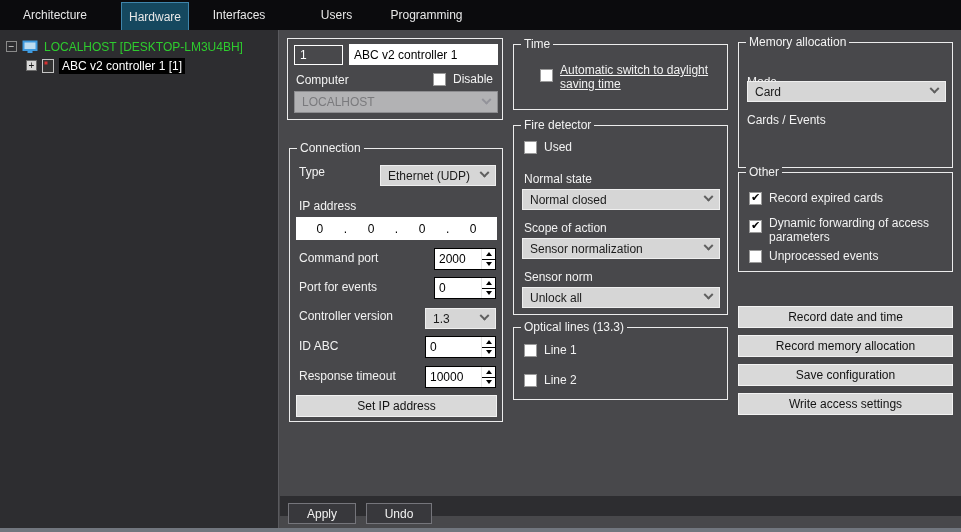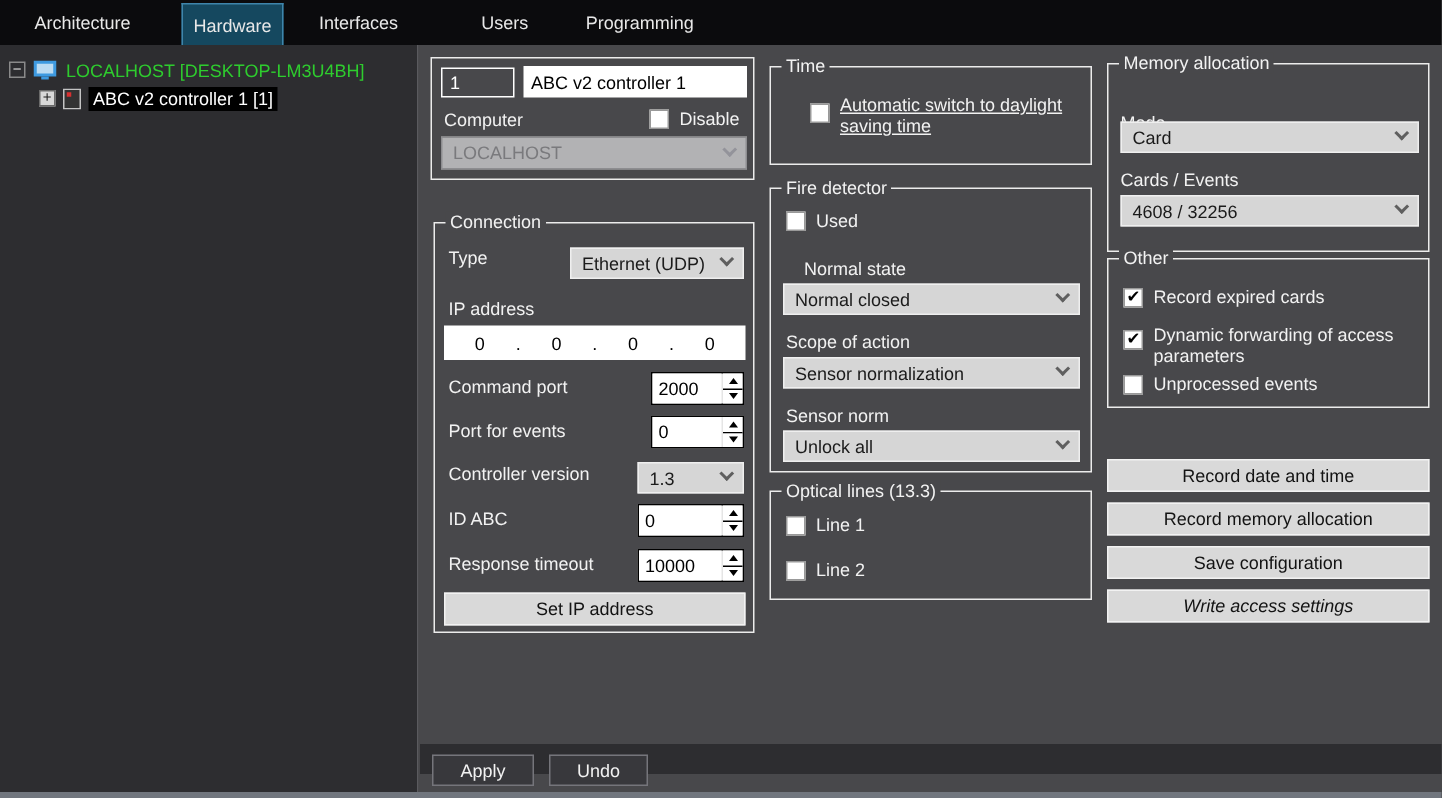--- a/index.html
+++ b/index.html
@@ -190,21 +190,21 @@
       <span class="cblabel">Automatic switch to daylight saving time</span>
     </div>
   </div>
 
   <div class="group" style="left:233px;top:95px;width:215px;height:190px;">
     <span class="gtitle">Fire detector</span>
     <div class="cbrow" style="left:10px;top:14px;align-items:center;">
       <span class="checkbox"></span>
       <span class="cblabel">Used</span>
     </div>
-    <div class="lbl" style="left:10px;top:46px;margin-left:12px;">Normal state</div>
+    <div class="lbl" style="left:10px;top:46px;">Normal state</div>
     <div class="dd" style="left:8px;top:63px;width:198px;">
       <span>Normal closed</span>
       <span class="chev"></span>
     </div>
     <div class="lbl" style="left:10px;top:95px;">Scope of action</div>
     <div class="dd" style="left:8px;top:112px;width:198px;">
       <span>Sensor normalization</span>
       <span class="chev"></span>
     </div>
     <div class="lbl" style="left:10px;top:144px;">Sensor norm</div>
@@ -227,24 +227,20 @@
   </div>
 
   <div class="group" style="left:458px;top:12px;width:215px;height:126px;">
     <span class="gtitle">Memory allocation</span>
     <div class="lbl" style="left:8px;top:32px;text-align:right;">Mode</div>
     <div class="dd" style="left:8px;top:38px;width:199px;">
       <span>Card</span>
       <span class="chev"></span>
     </div>
     <div class="lbl" style="left:8px;top:70px;">Cards / Events</div>
-    <div class="dd" style="left:8px;top:87px;width:199px;">
-      <span>4608 / 32256</span>
-      <span class="chev"></span>
-    </div>
   </div>
 
   <div class="group" style="left:458px;top:142px;width:215px;height:100px;">
     <span class="gtitle">Other</span>
     <div class="cbrow" style="left:10px;top:18px;align-items:center;">
       <span class="checkbox checked"></span>
       <span class="cblabel">Record expired cards</span>
     </div>
     <div class="cbrow" style="left:10px;top:43px;width:195px;">
       <span class="checkbox checked" style="margin-top:4px;"></span>
@@ -252,21 +248,21 @@
     </div>
     <div class="cbrow" style="left:10px;top:76px;align-items:center;">
       <span class="checkbox"></span>
       <span class="cblabel">Unprocessed events</span>
     </div>
   </div>
 
   <div class="btn-light" style="left:458px;top:305px;width:215px;height:22px;">Record memory allocation</div>
   <div class="btn-light" style="left:458px;top:276px;width:215px;height:22px;">Record date and time</div>
   <div class="btn-light" style="left:458px;top:334px;width:215px;height:22px;">Save configuration</div>
-  <div class="btn-light" style="left:458px;top:363px;width:215px;height:22px;font-style:italic;">Write access settings</div>
+  <div class="btn-light" style="left:458px;top:363px;width:215px;height:22px;">Write access settings</div>
 </div>
 
 <div class="bottombar">
   <div class="btn-dark" style="left:8px;top:7px;width:68px;height:21px;">Apply</div>
   <div class="btn-dark" style="left:86px;top:7px;width:66px;height:21px;">Undo</div>
 </div>
 
 <div class="statusstrip"></div>
 
 </body></html>

